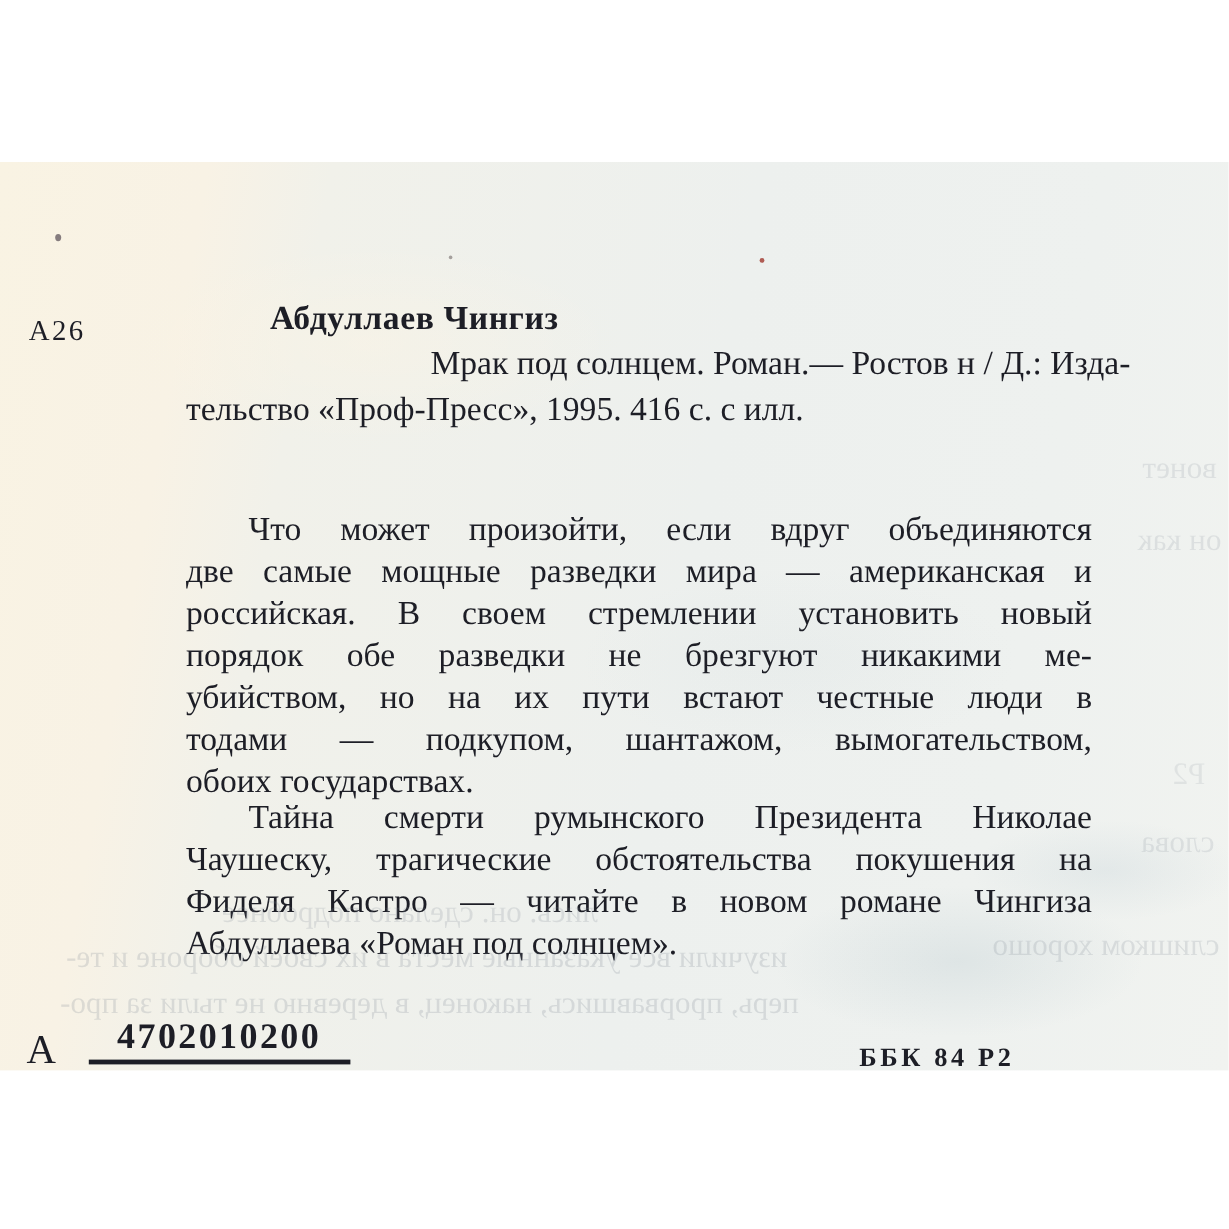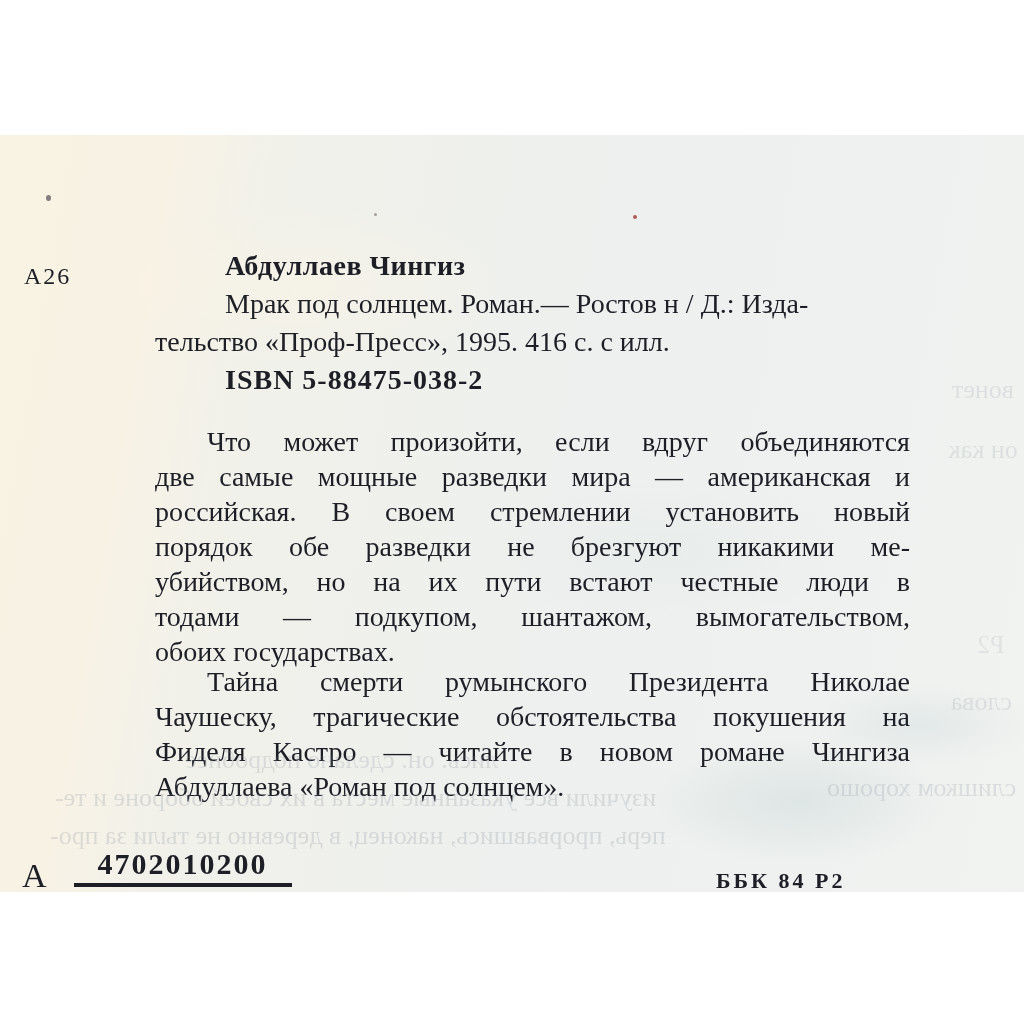--- a/index.html
+++ b/index.html
@@ -21,21 +21,21 @@
       radial-gradient(220px 90px at 78% 88%, rgba(150,175,185,.18), transparent 70%),
       radial-gradient(160px 60px at 90% 78%, rgba(150,175,190,.14), transparent 70%),
       radial-gradient(300px 120px at 30% 20%, rgba(255,245,225,.35), transparent 70%),
       radial-gradient(260px 110px at 65% 55%, rgba(190,205,210,.10), transparent 70%);
   }
   
   .catalog-code{position:absolute;left:24px;top:128px;font-size:24px;letter-spacing:2px;}
   
   .biblio{position:absolute;left:142px;top:112px;width:800px;font-size:28px;line-height:38px;white-space:nowrap;}
   .biblio .author{font-weight:bold;padding-left:83px;letter-spacing:.5px;}
-  .biblio .bl1{padding-left:83px;}
+  .biblio .bl1{padding-left:83px;text-align:right;}
   .biblio .bl2{padding-left:13px;}
   .biblio .isbn{font-weight:bold;padding-left:83px;letter-spacing:1px;}
   
   .para{position:absolute;left:145px;width:765px;font-size:28px;line-height:35px;}
   .p1{top:289px;} .p2{top:529px;}
   .jline{text-align:justify;text-align-last:justify;margin-left:10px;}
   .jline.first{padding-left:52px;}
   .jline.last{text-align-last:left;}
   
   .frac-row{position:absolute;left:22px;top:714px;display:flex;align-items:flex-start;}
@@ -68,21 +68,20 @@
 
 <div class="canvas">
   <div class="photo">
 
     <div class="catalog-code">А26</div>
 
     <div class="biblio">
       <div class="author">Абдуллаев Чингиз</div>
       <div class="bl1">Мрак под солнцем. Роман.— Ростов н / Д.: Изда-</div>
       <div class="bl2">тельство «Проф-Пресс», 1995. 416 с. с илл.</div>
-      <div class="isbn">ISBN 5-88475-038-2</div>
     </div>
 
     <div class="para p1">
       <div class="jline first">Что может произойти, если вдруг объединяются</div>
       <div class="jline">две самые мощные разведки мира — американская и</div>
       <div class="jline">российская. В своем стремлении установить новый</div>
       <div class="jline">порядок обе разведки не брезгуют никакими ме-</div>
       <div class="jline">убийством, но на их пути встают честные люди в</div>
       <div class="jline">тодами — подкупом, шантажом, вымогательством,</div>
       <div class="jline last">обоих государствах.</div>

